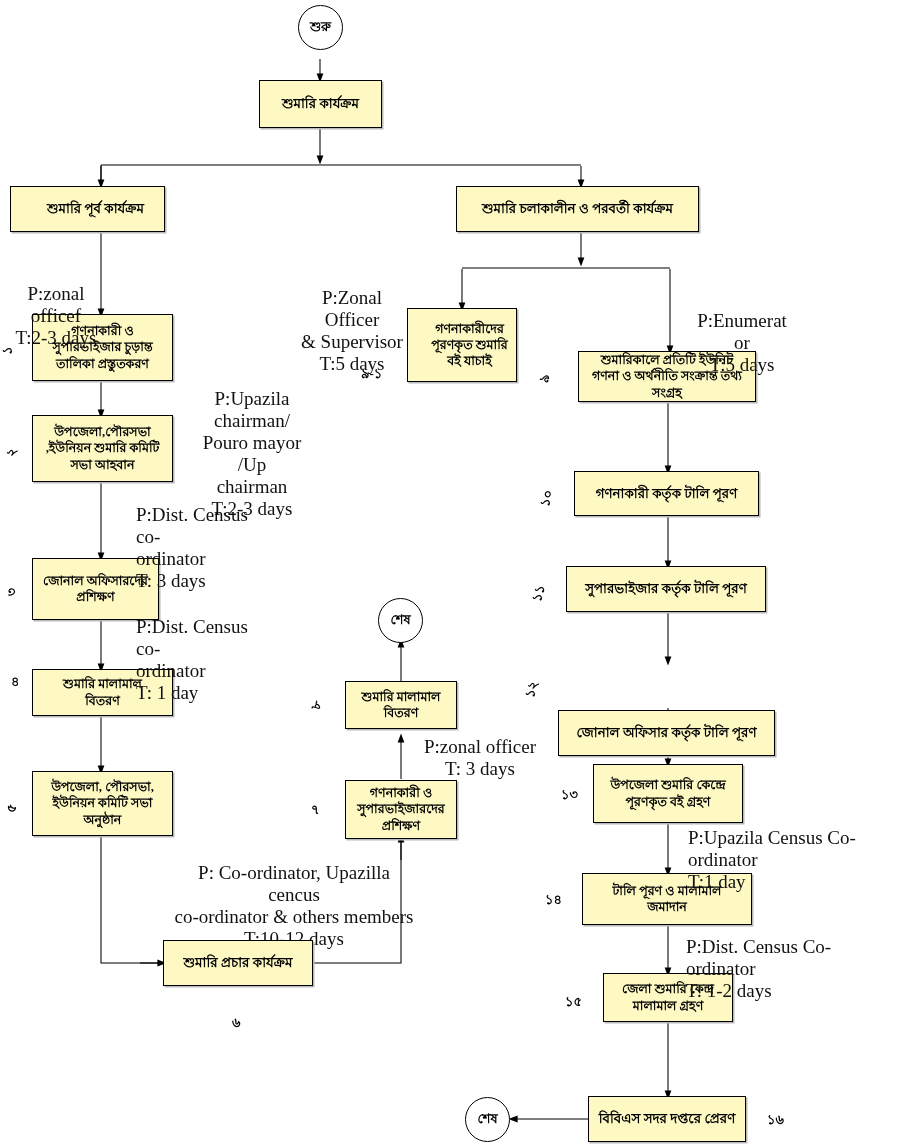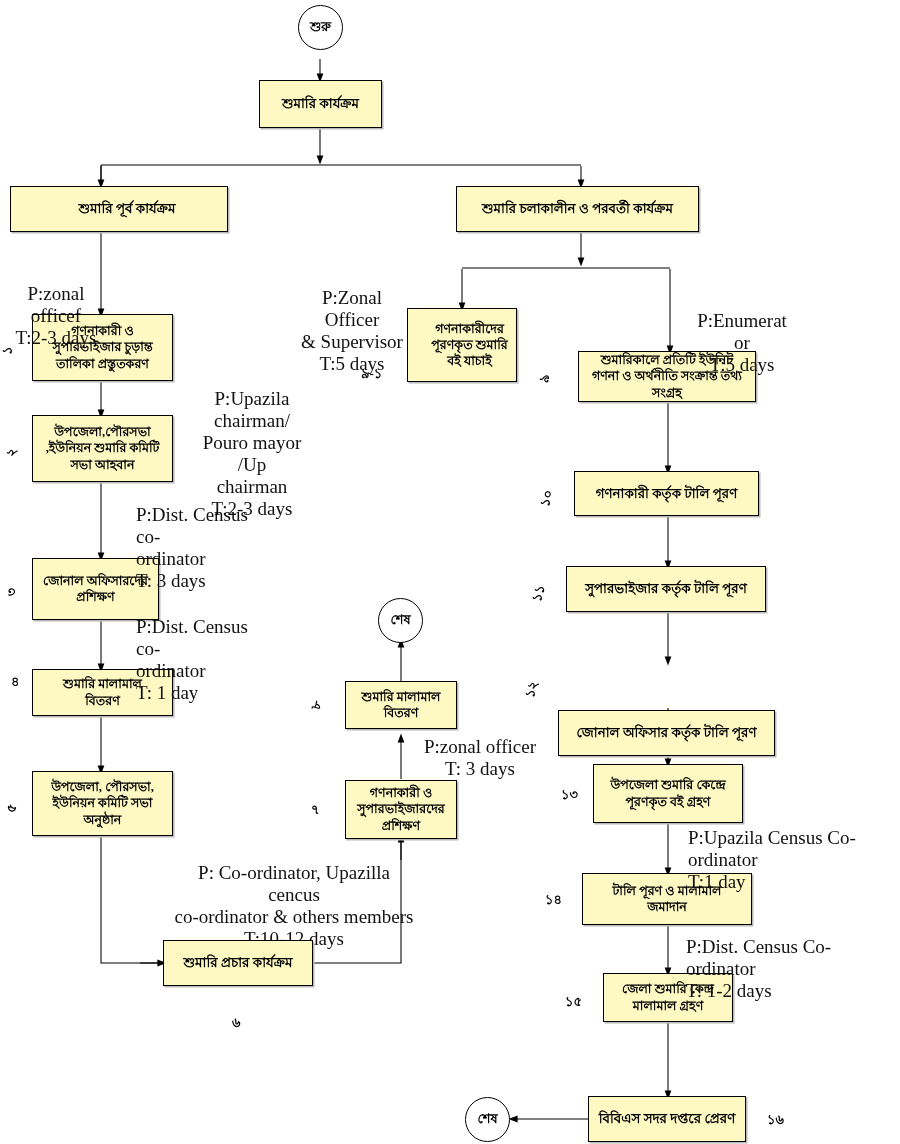--- a/index.html
+++ b/index.html
@@ -94,21 +94,21 @@
   </div>
 
   <div class="term" style="left:465px;top:1097px;width:45px;height:45px;">
     <span>শেষ</span>
   </div>
 
   <div class="node shadow" style="left:259px;top:80px;width:123px;height:48px;">
     <span class="bn14">শুমারি কার্যক্রম</span>
   </div>
 
-  <div class="node shadow" style="left:10px;top:186px;width:218px;height:46px;padding-left:16px;">
+  <div class="node shadow" style="left:10px;top:186px;width:155px;height:46px;padding-left:16px;">
     <span class="bn14">শুমারি পূর্ব কার্যক্রম</span>
   </div>
 
   <div class="node shadow" style="left:456px;top:186px;width:243px;height:46px;">
     <span class="bn14">শুমারি চলাকালীন  ও পরবর্তী কার্যক্রম</span>
   </div>
 
   <div class="node shadow" style="left:32px;top:314px;width:141px;height:67px;">
     <span class="bn" style="white-space: pre-line;">গণনাকারী ও
 সুপারভাইজার চুড়ান্ত

